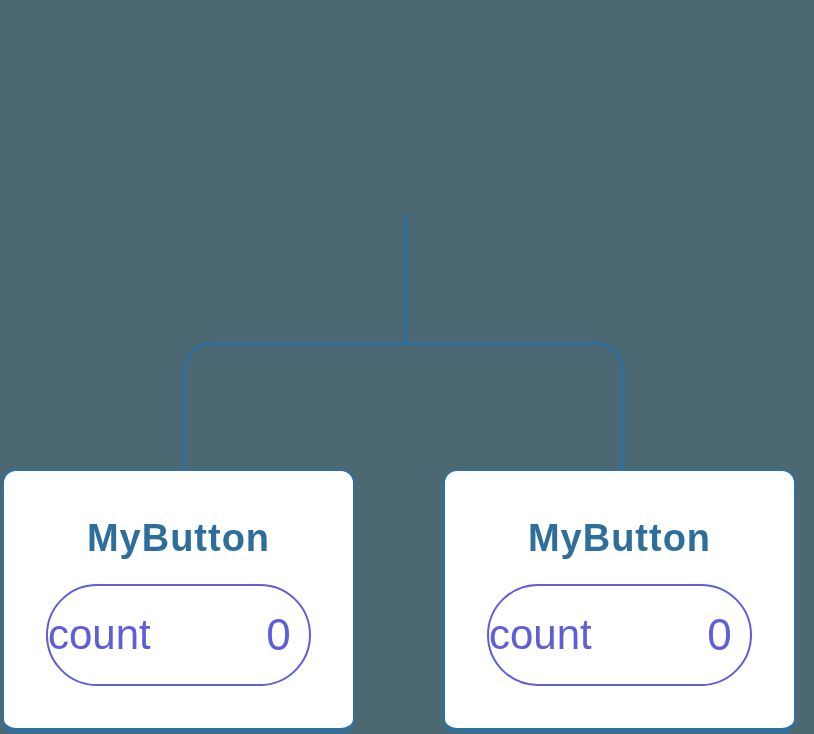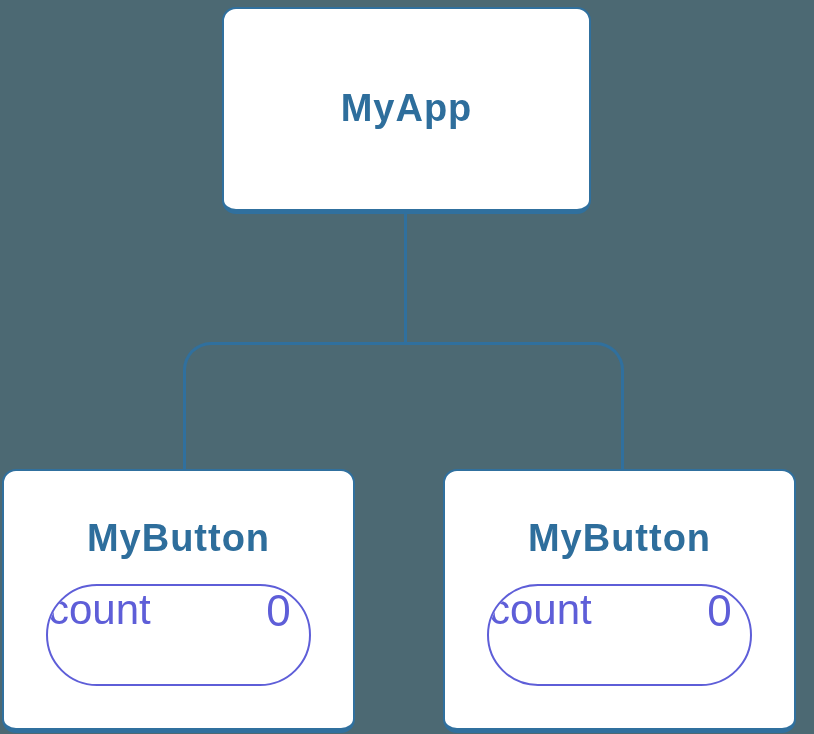--- a/index.html
+++ b/index.html
@@ -55,21 +55,21 @@
 
   
   .pill {
     margin-top: 23px;
     width: 265px;
     height: 102px;
     box-sizing: border-box;
     border: 2px solid var(--purple, #5E5ED8);
     border-radius: 51px;
     display: flex;
-    align-items: flex-start;
+    align-items: center;
     overflow: hidden;
     color: var(--purple, #5E5ED8);
     background: var(--node-bg, #FFFFFF);
     gap: 48px;
   }
   .pill-key {
     flex: 1;
     display: flex;
     align-items: center;
     justify-content: center;
@@ -106,23 +106,20 @@
     border: 3px solid var(--blue, #30709E);
     border-bottom: none;
     border-radius: 28px 28px 0 0;
   }
 </style>
 </head>
 <body>
 
 <div class="canvas">
 
-  <div class="card root-card">
-    <div class="node-title">MyApp</div>
-  </div>
 
   <div class="stem"></div>
   <div class="bracket"></div>
 
   <div class="card child-card child-left">
     <div class="node-title">MyButton</div>
     <div class="pill">
       <div class="pill-key">count</div>
       <div class="pill-divider"></div>
       <div class="pill-value">0</div>

